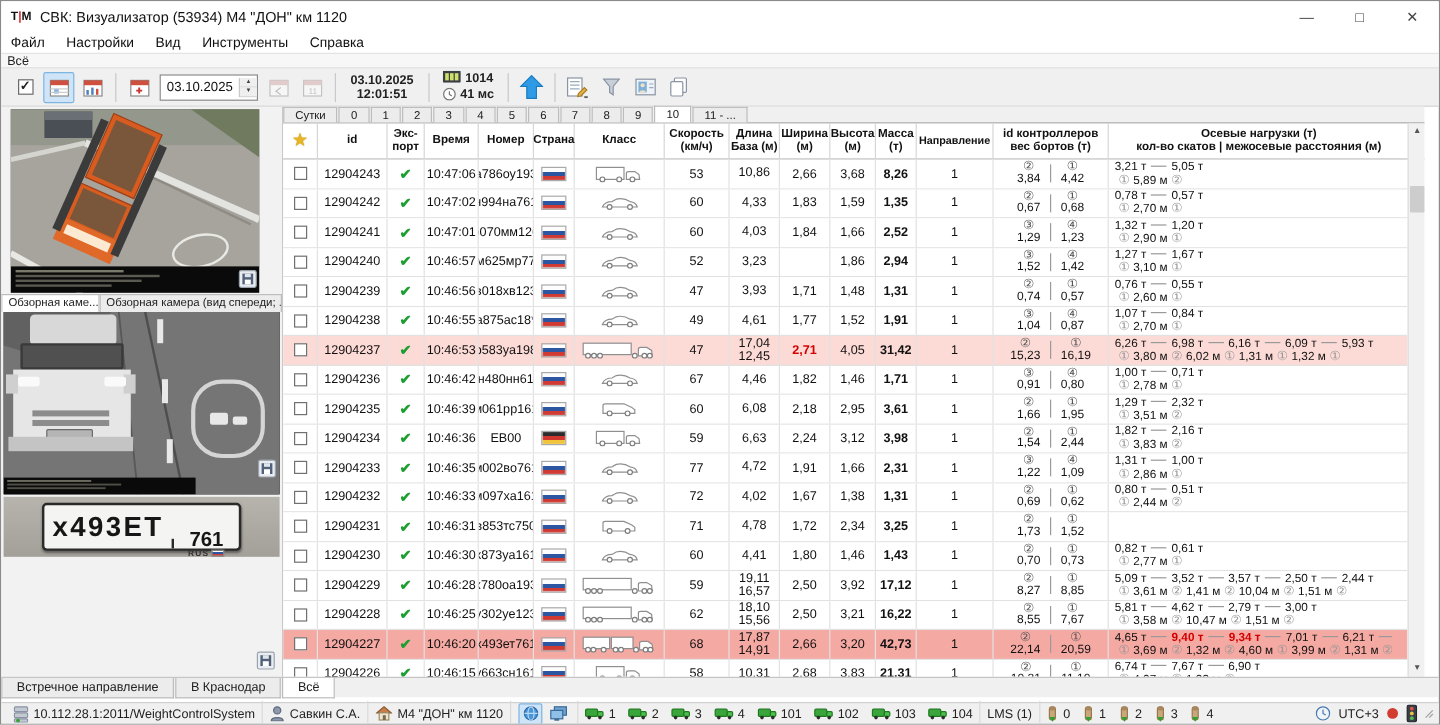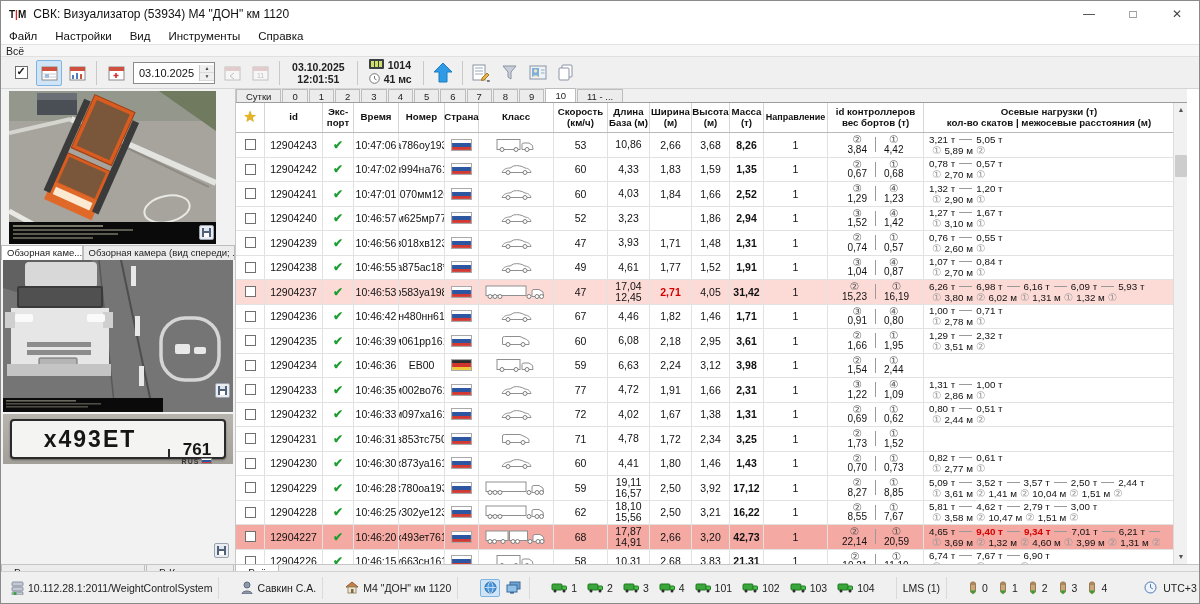--- a/index.html
+++ b/index.html
@@ -34,21 +34,21 @@
   .cntrow { display:flex; gap:4px; line-height:13px; }
 
   
   .leftpanel { position:absolute; left:0; top:88px; width:234px; bottom:39px; background:#f2f2f2; overflow:hidden; }
   .cam1wrap { position:absolute; left:8px; top:2px; width:207px; height:153px; background:#000; }
   .cam2wrap { position:absolute; left:2px; top:171px; width:230px; height:152px; background:#000; }
   .camtabs { position:absolute; left:0; top:156px; width:234px; height:15px; display:flex; font-size:9.5px; }
   .camtab { padding:1px 5px; background:#ececec; border:1px solid #bdbdbd; border-bottom:none; white-space:nowrap; overflow:hidden; line-height:12px; color:#222; }
   .camtab.active { background:#fff; }
   .platewrap { position:absolute; left:2px; top:325px; width:230px; height:50px; background:linear-gradient(#b7b4ae,#a39f99); display:flex; align-items:center; justify-content:center; }
-  .plate { width:216px; height:40px; background:#f4f4f2; border:2px solid #2a2a2a; border-radius:4px; display:flex; align-items:stretch; box-shadow:0 1px 2px rgba(0,0,0,.4); }
+  .plate { width:166px; height:40px; background:#f4f4f2; border:2px solid #2a2a2a; border-radius:4px; display:flex; align-items:stretch; box-shadow:0 1px 2px rgba(0,0,0,.4); }
   .plate-main { flex:1; display:flex; align-items:center; justify-content:center; font-weight:bold; font-size:23px; letter-spacing:2px; color:#161616; }
   .plate-region { width:56px; border-left:2px solid #2a2a2a; display:flex; flex-direction:column; align-items:center; justify-content:center;margin-top:28px; }
   .plate-region .reg { font-weight:bold; font-size:17px; line-height:16px; color:#161616; }
   .plate-region .rus { font-size:7px; font-weight:bold; letter-spacing:1px; color:#333; display:flex; align-items:center; gap:2px; }
   .ruflag-mini { width:11px; height:6px; background:linear-gradient(#fff 33%,#2c55a2 33% 66%,#d03a33 66%); border:0.5px solid #888; }
   .savebtn { position:absolute; width:15px; height:15px; background:#e9ecf0; border:1px solid #9aa3ae; border-radius:2px; display:flex; align-items:center; justify-content:center; }
   .floppy { width:9px; height:9px; background:#51617a; position:relative; }
   .floppy::before { content:""; position:absolute; left:2px; top:0; width:5px; height:3px; background:#dfe5ec; }
   .floppy::after { content:""; position:absolute; left:2px; bottom:0; width:5px; height:4px; background:#fff; }
 
@@ -82,21 +82,21 @@
   .dash { display:inline-block; width:13px; height:1px; background:#999; vertical-align:3px; margin:0 4px; }
   .wc { color:#979797; font-size:10.5px; margin:0 3px; }
   .vsb { position:absolute; right:0; top:14px; width:14px; bottom:0; background:#f1f1f1; border-left:1px solid #dcdcdc; }
   .vsb .arr { position:absolute; left:0; width:14px; height:14px; color:#555; font-size:7px; text-align:center; line-height:14px; }
   .vsb .thumb { position:absolute; left:1px; width:12px; background:#cdcdcd; border-radius:1px; }
 
   
   .btabs { position:absolute; left:0; bottom:22px; right:0; height:17px; background:#f0f0f0; border-top:1px solid #c5c5c5; display:flex; align-items:flex-start; font-size:10.5px; }
   .btab { padding:1px 12px; background:#ececec; border:1px solid #bdbdbd; border-top:none; margin-right:1px; color:#222; line-height:14px; }
   .btab.active { background:#fff; }
-  .statusbar { position:absolute; left:0; bottom:0; right:0; height:32px; background:#f0f0f0; border-top:1px solid #d0d0d0; display:flex; align-items:center; font-size:10.5px; color:#222; padding-left:4px;gap:16px; }
+  .statusbar { position:absolute; left:0; bottom:0; right:0; height:18px; background:#f0f0f0; border-top:1px solid #d0d0d0; display:flex; align-items:center; font-size:10.5px; color:#222; padding-left:4px; }
   .sitem { display:flex; align-items:center; gap:4px; padding:0 6px; height:22px; border-right:1px solid #dadada; white-space:nowrap; }
   .sgap { flex:1; }
   .sbtn { width:20px; height:18px; display:flex; align-items:center; justify-content:center; border:1px solid transparent; border-radius:2px; }
   .sbtn.sel { background:#cfe4f7; border-color:#7eb4e2; }
   .trucklbl, .pillbl { display:flex; align-items:center; gap:3px; padding:0 5px; height:22px; }
   .statusright { display:flex; align-items:center; gap:6px; padding-right:4px; }
   svg { display:block; }
 </style>
 </head>
 <body>
@@ -831,20 +831,24 @@
             <span class="ctrlcol">
               <span class="cc">②</span>
               <span>1,54</span>
             </span>
             <span class="ctrlbar"></span>
             <span class="ctrlcol">
               <span class="cc">①</span>
               <span>2,44</span>
             </span>
           </div>
+          <div class="tcell axcell">
+            <span class="axline"><span class="">1,82 т</span><i class="dash"></i><span class="">2,16 т</span></span>
+            <span class="axline"><span class="wc">①</span><span>3,83 м</span><span class="wc">②</span></span>
+          </div>
         </div>
         <div class="trow">
           <div class="tcell">
             <span class="cbx"></span>
           </div>
           <div class="tcell">12904233</div>
           <div class="tcell">
             <span class="okmark">✔</span>
           </div>
           <div class="tcell">10:46:35</div>

